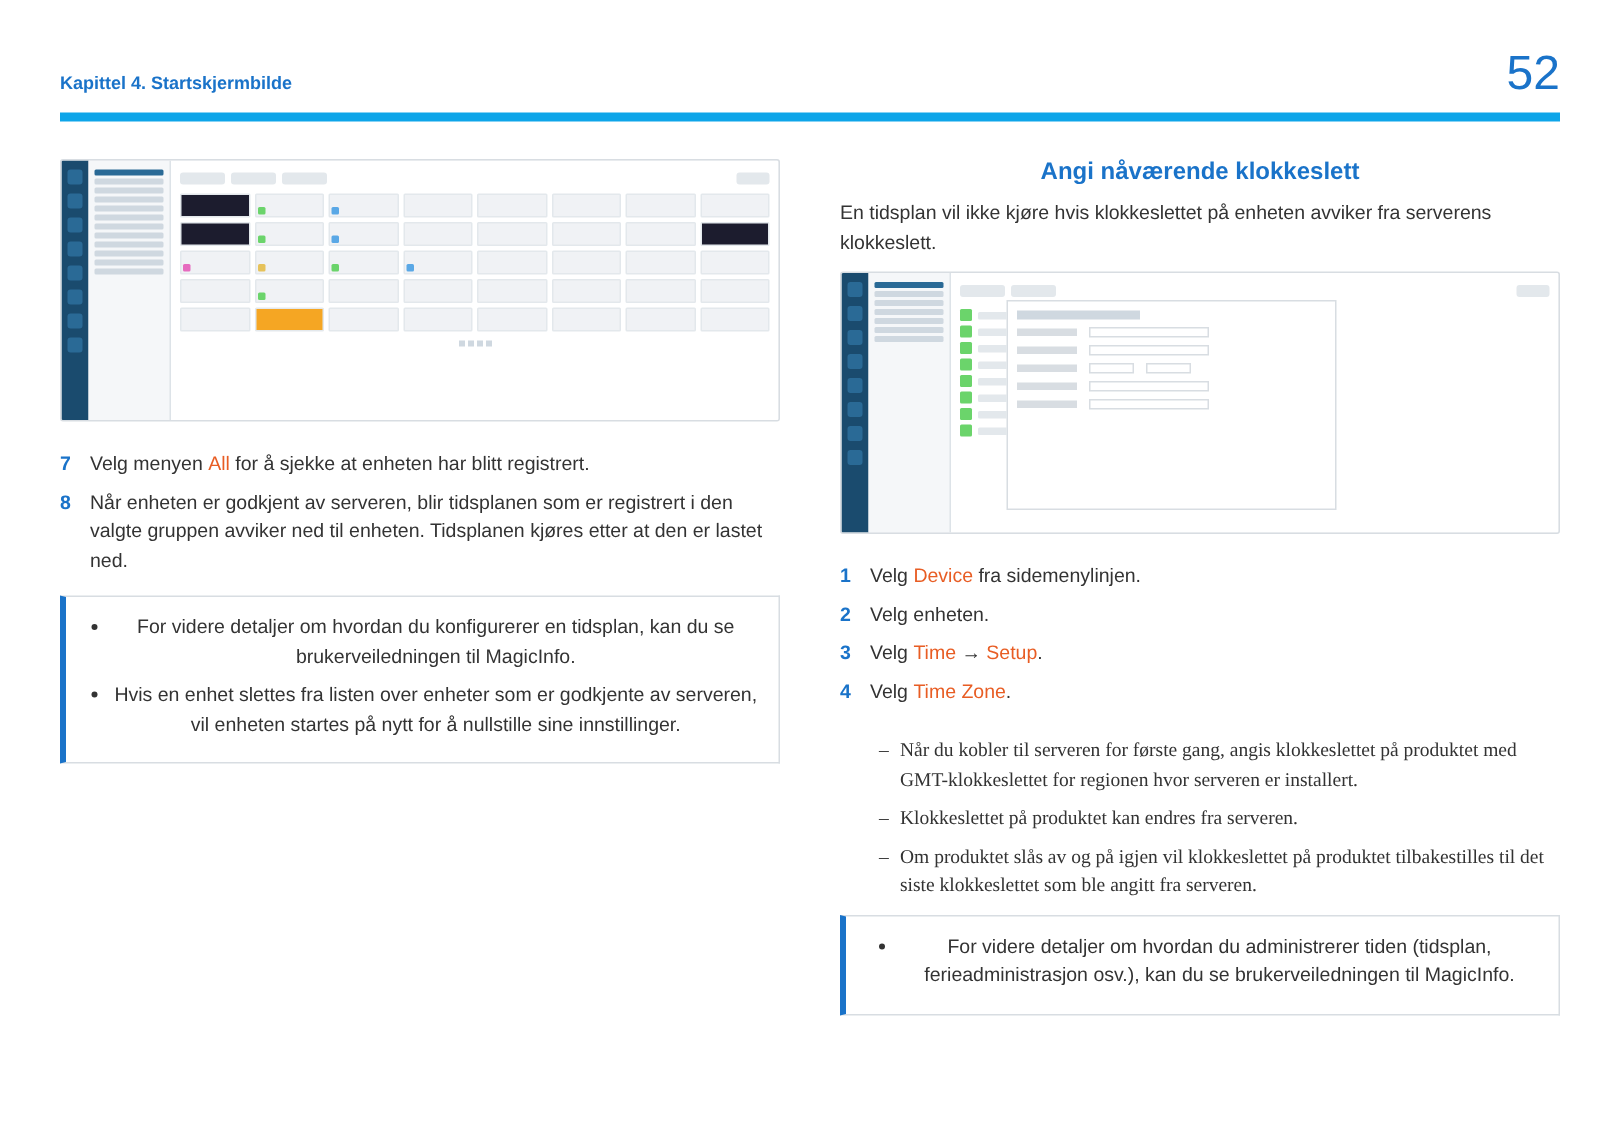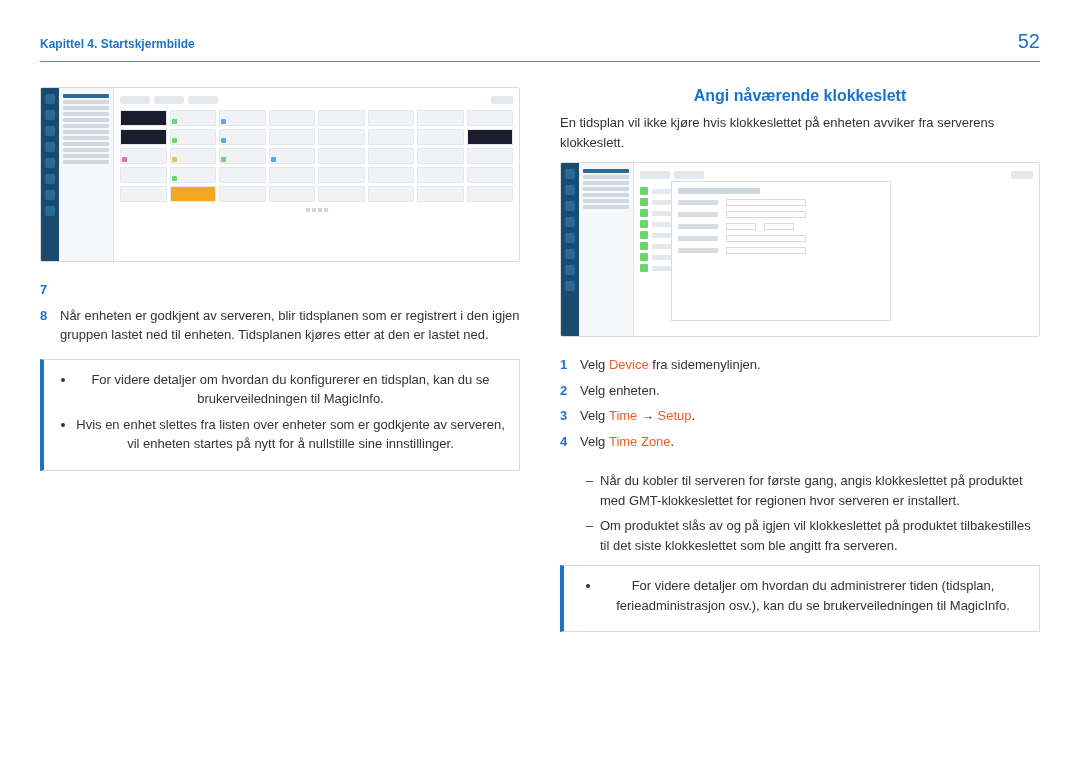--- a/index.html
+++ b/index.html
@@ -10,26 +10,26 @@
     font-family: Arial, Helvetica, sans-serif;
     font-size: 13px;
     color: #333;
     position: relative;
     padding: 30px 40px;
   }
   .header-bar {
     display: flex;
     justify-content: space-between;
     align-items: baseline;
-    border-bottom: 1px solid #0ea5e9;
+    border-bottom: 6px solid #0ea5e9;
     padding-bottom: 8px;
     margin-bottom: 25px;
   }
   .chapter { color: #1a73c9; font-size: 12px; font-weight: 600; }
-  .page-num { color: #1a73c9; font-size: 20px; font-weight: 400; }
+  .page-num { color: #1a73c9; font-size: 32px; font-weight: 400; }
   .cols { display: flex; gap: 40px; }
   .col { flex: 1 1 0; min-width: 0; }
   .screenshot {
     width: 100%;
     height: 175px;
     background: #e8edf1;
     border: 1px solid #d8dde2;
     border-radius: 2px;
     display: flex;
     position: relative;
@@ -89,21 +89,21 @@
     border-bottom: 1px solid #d8dde2;
     padding: 10px 14px;
     margin-top: 4px;
   }
   .note-box ul { list-style: disc; padding-left: 18px; text-align: center; }
   .note-box li { margin-bottom: 6px; line-height:1.5; }
 
   .sec-title { color:#1a73c9; font-size:16px; font-weight:600; margin-bottom:8px;text-align:center; }
   .intro { line-height:1.5; margin-bottom:10px; }
 
-  .sub-list { padding-left: 26px; margin-top:20px; }
+  .sub-list { padding-left: 26px; margin-top:20px;font-family:Liberation Serif, serif; }
   .sub-list li { position:relative; padding-left:14px; margin-bottom:6px; line-height:1.5; list-style:none;}
   .sub-list li::before { content:"–"; position:absolute; left:0; }
 </style>
 </head>
 <body>
 
 <div class="header-bar">
   <div class="chapter">Kapittel 4. Startskjermbilde</div>
   <div class="page-num">52</div>
 </div>
@@ -191,24 +191,27 @@
             <div class="bx"></div>
             <div class="bx"></div>
             <div class="bx"></div>
           </div>
       </div>
     </div>
 
     <ol class="num-list">
       <li>
         <span class="n">7</span>
+        <span>
+          <span>Velg menyen </span><span class="hl-orange">All</span><span> for å sjekke at enheten har blitt registrert.</span>
+        </span>
       </li>
       <li>
         <span class="n">8</span>
-        <span>Når enheten er godkjent av serveren, blir tidsplanen som er registrert i den igjen gruppen lastet ned til enheten. Tidsplanen kjøres etter at den er lastet ned.</span>
+        <span>Når enheten er godkjent av serveren, blir tidsplanen som er registrert i den valgte gruppen avviker ned til enheten. Tidsplanen kjøres etter at den er lastet ned.</span>
       </li>
     </ol>
 
     <div class="note-box">
       <ul>
         <li>For videre detaljer om hvordan du konfigurerer en tidsplan, kan du se brukerveiledningen til MagicInfo.</li>
         <li>Hvis en enhet slettes fra listen over enheter som er godkjente av serveren, vil enheten startes på nytt for å nullstille sine innstillinger.</li>
       </ul>
     </div>
   </div>
@@ -348,20 +351,21 @@
       <li style="margin-bottom:2px;">
         <span class="n">4</span>
         <span>
           <span>Velg </span><span class="hl-orange">Time Zone</span><span>.</span>
         </span>
       </li>
     </ol>
 
     <ul class="sub-list">
       <li>Når du kobler til serveren for første gang, angis klokkeslettet på produktet med GMT-klokkeslettet for regionen hvor serveren er installert.</li>
+      <li>Klokkeslettet på produktet kan endres fra serveren.</li>
       <li>Om produktet slås av og på igjen vil klokkeslettet på produktet tilbakestilles til det siste klokkeslettet som ble angitt fra serveren.</li>
     </ul>
 
     <div class="note-box" style="margin-top:10px;padding-left:19px;">
       <ul>
         <li>For videre detaljer om hvordan du administrerer tiden (tidsplan, ferieadministrasjon osv.), kan du se brukerveiledningen til MagicInfo.</li>
       </ul>
     </div>
   </div>
 </div>

